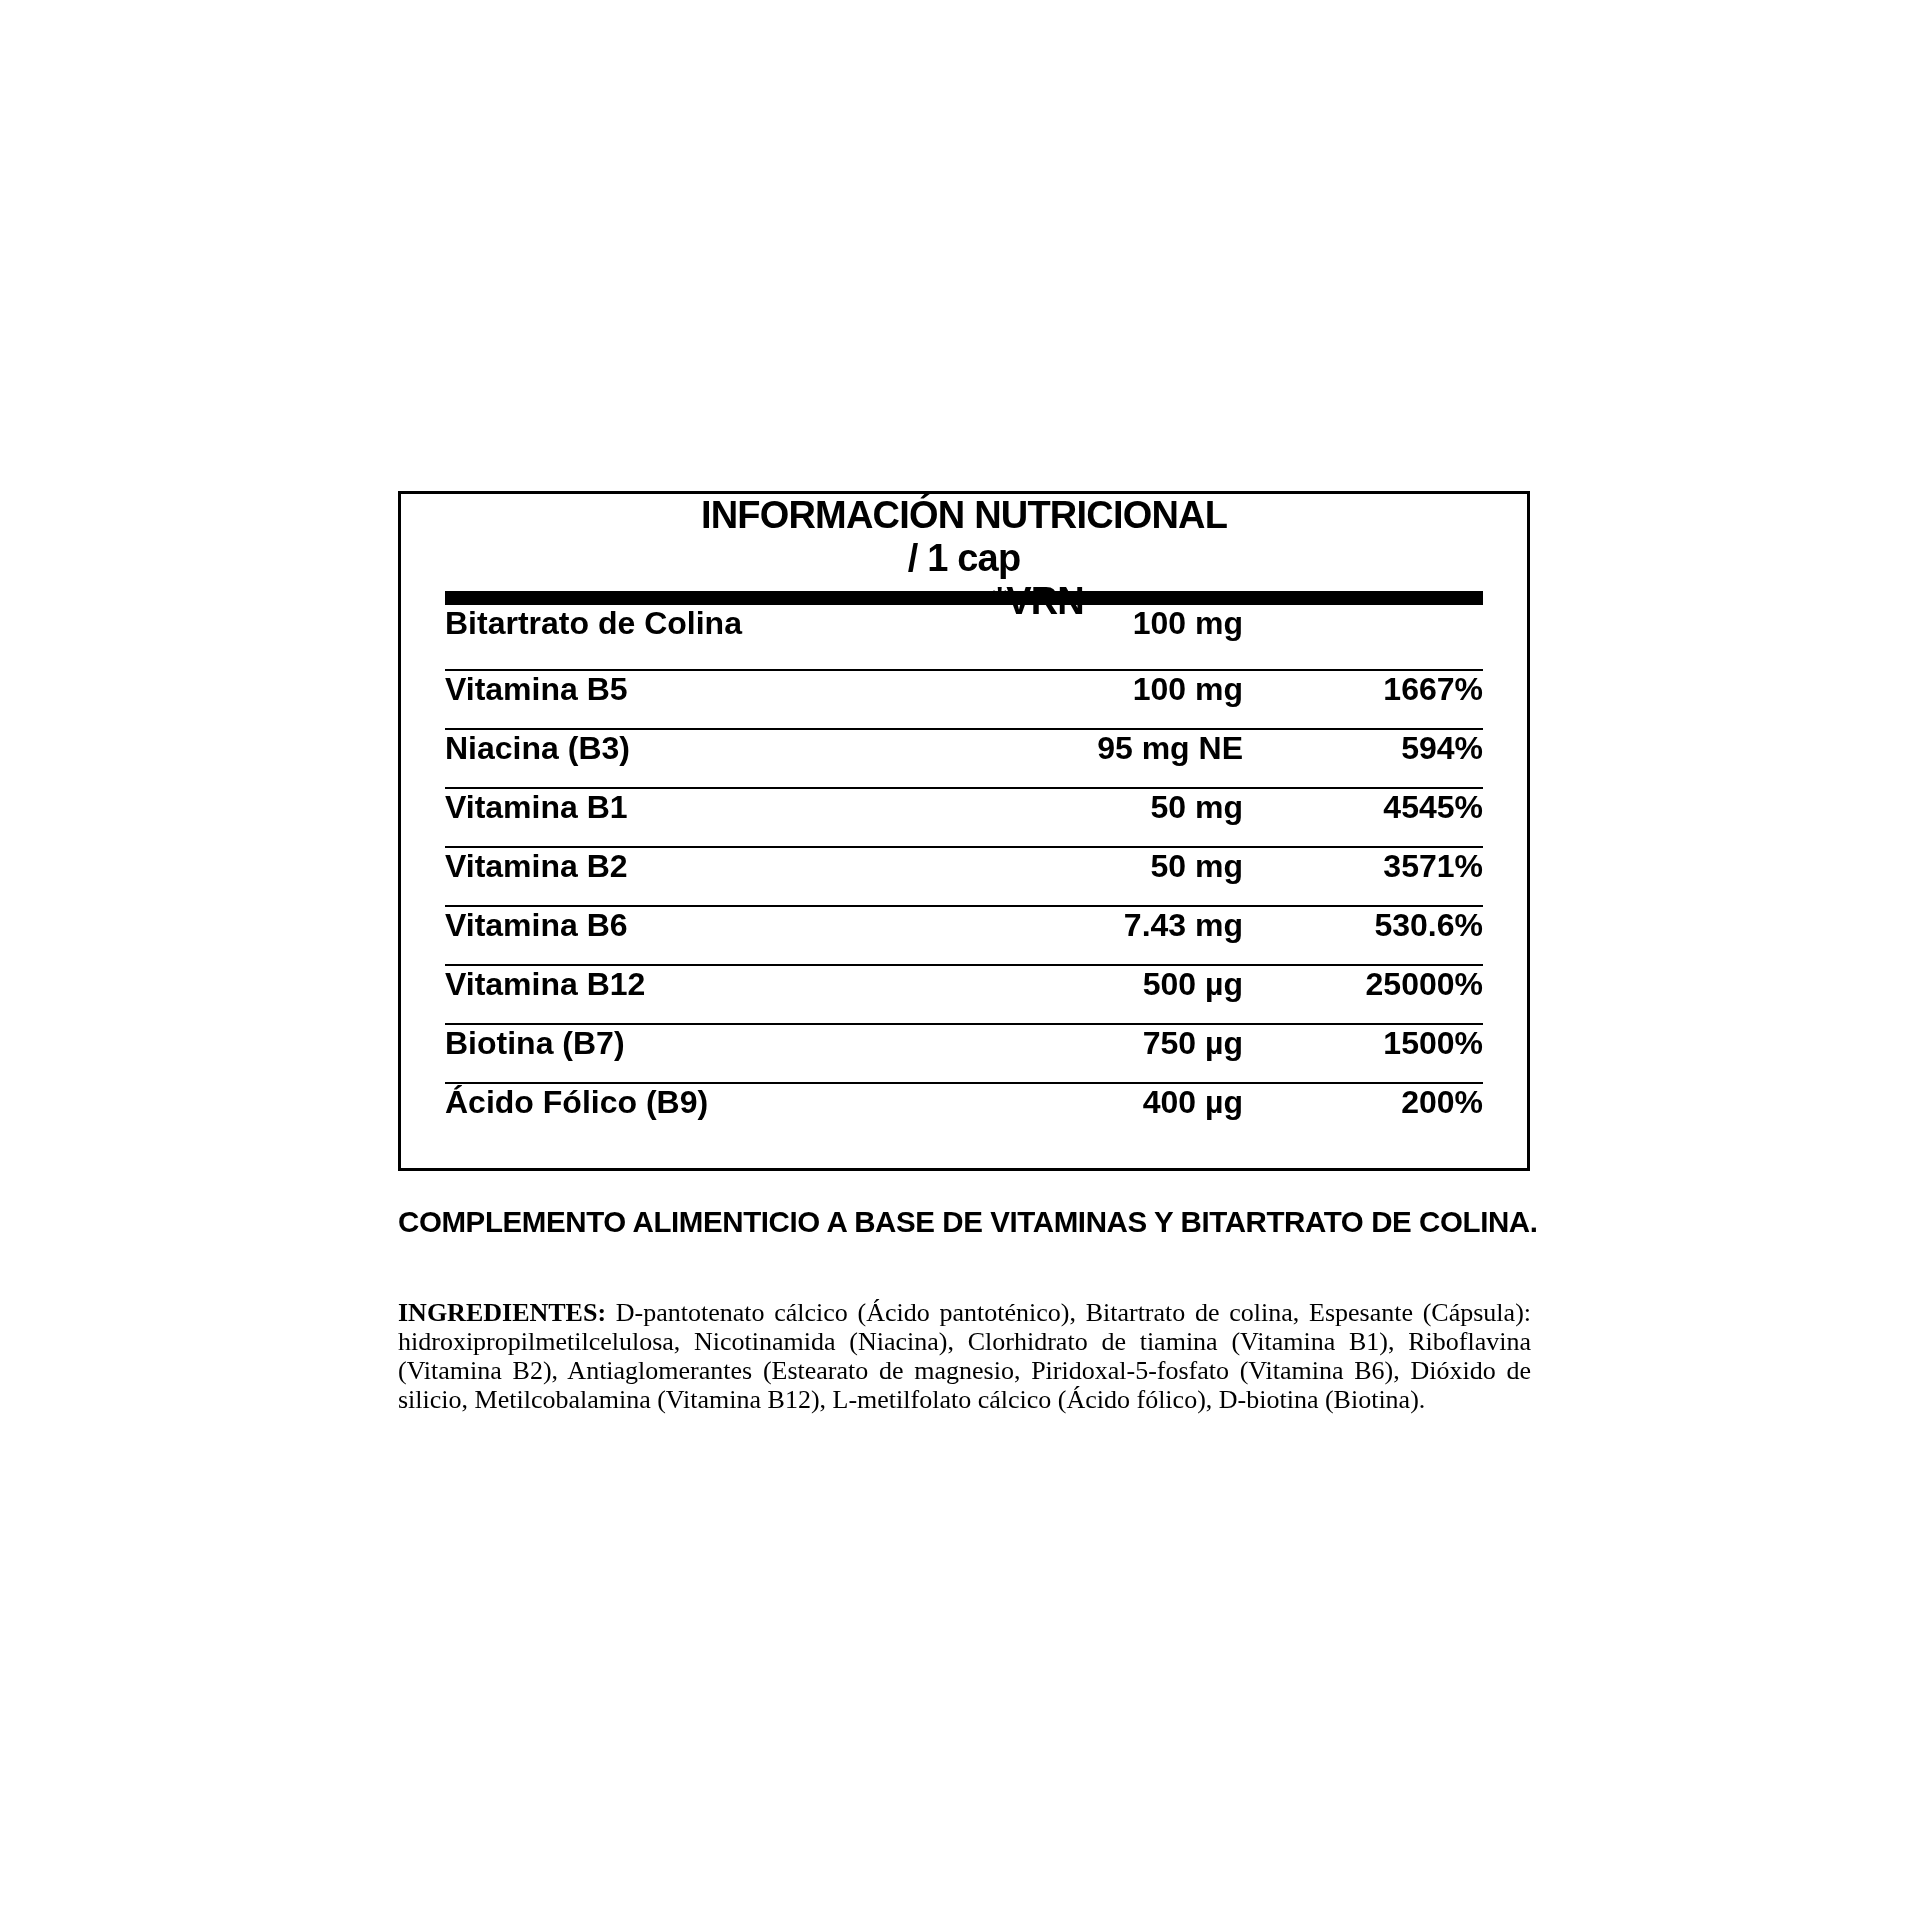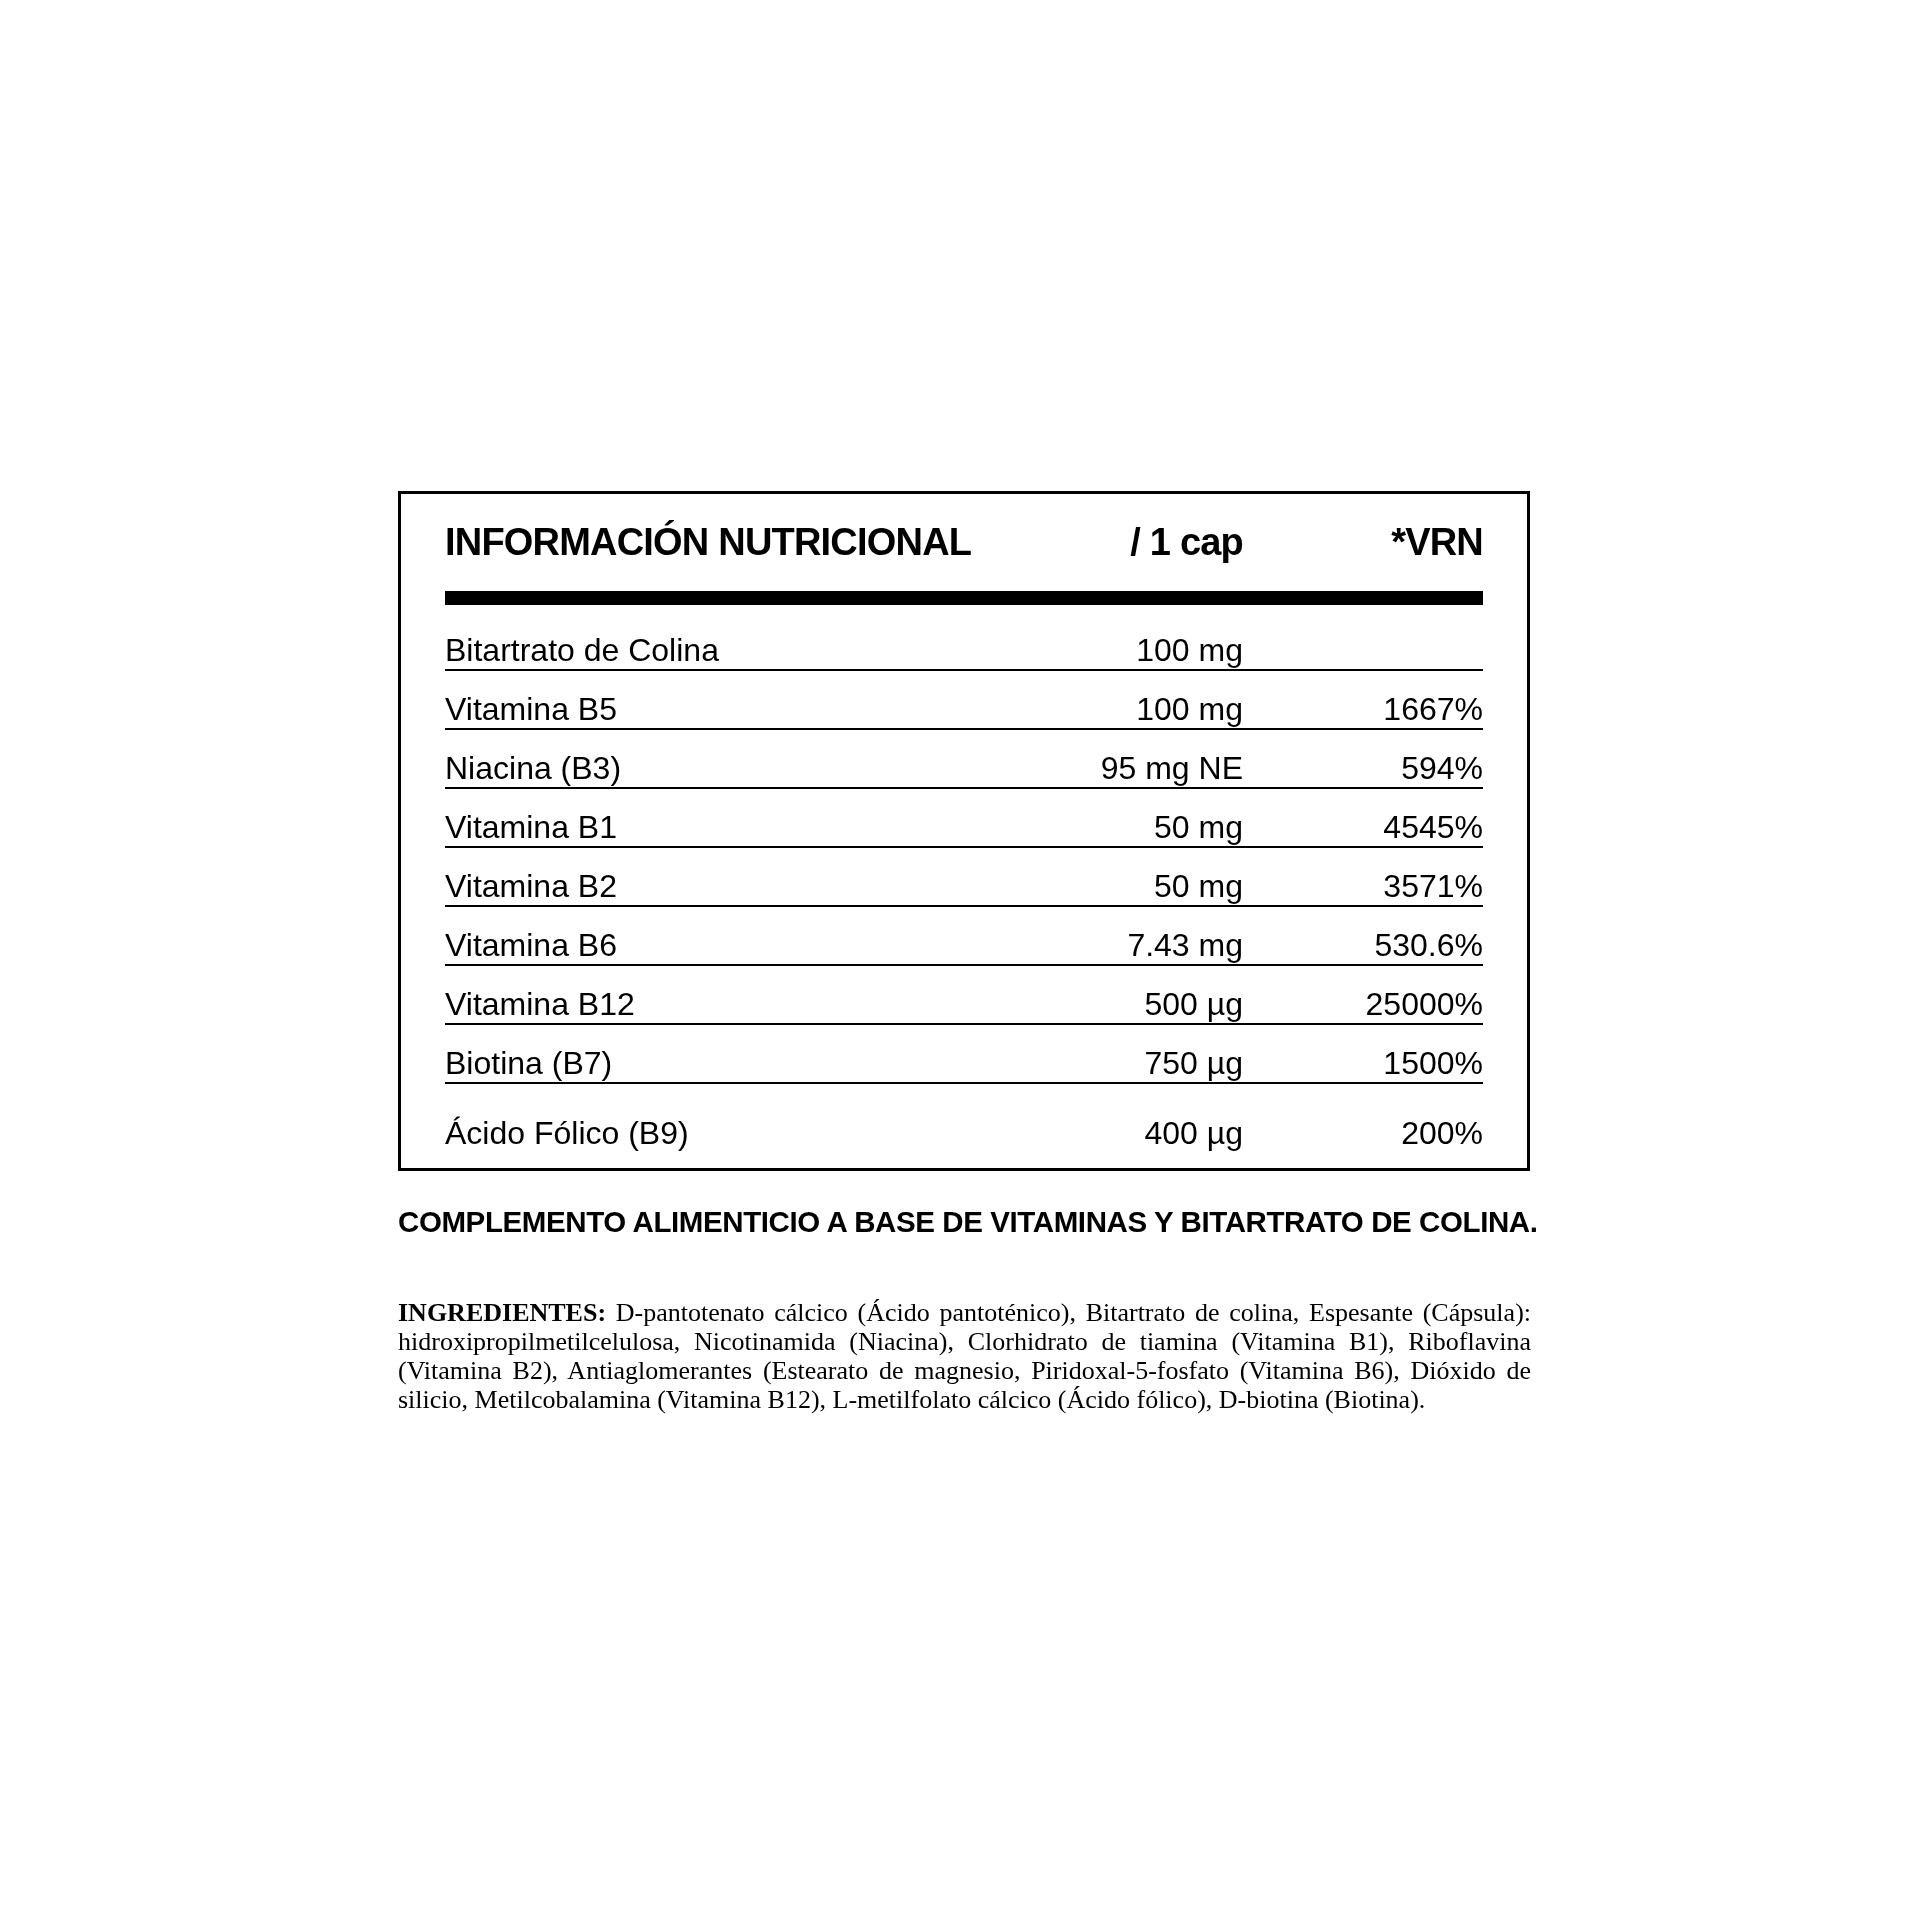--- a/index.html
+++ b/index.html
@@ -26,20 +26,21 @@
     box-sizing: border-box;
     border: 3px solid #000000;
     padding: 0 44px;
     display: flex;
     flex-direction: column;
   }
   .t-header {
     height: 97px;
     display: flex;
     align-items: center;
+    flex-direction: column;
   }
   .t-header .h-title {
     flex: 1;
     font-size: 38px;
     font-weight: bold;
     letter-spacing: -0.8px;
     white-space: nowrap;
   }
   .t-header .h-serving {
     font-size: 38px;
@@ -62,22 +63,23 @@
   }
   .rows {
     flex: 1;
     display: flex;
     flex-direction: column;
   }
   .trow {
     box-sizing: border-box;
     height: 59px;
     display: flex;
-    align-items: flex-end;
+    align-items: flex-start;
     border-bottom: 2.3px solid #000000;
+    font-weight: bold;
   }
   .trow.first {
     height: 66px;
   }
   .trow.last {
     flex: 1;
     border-bottom: none;
     padding-bottom: 16px;
   }
   .c-name {

